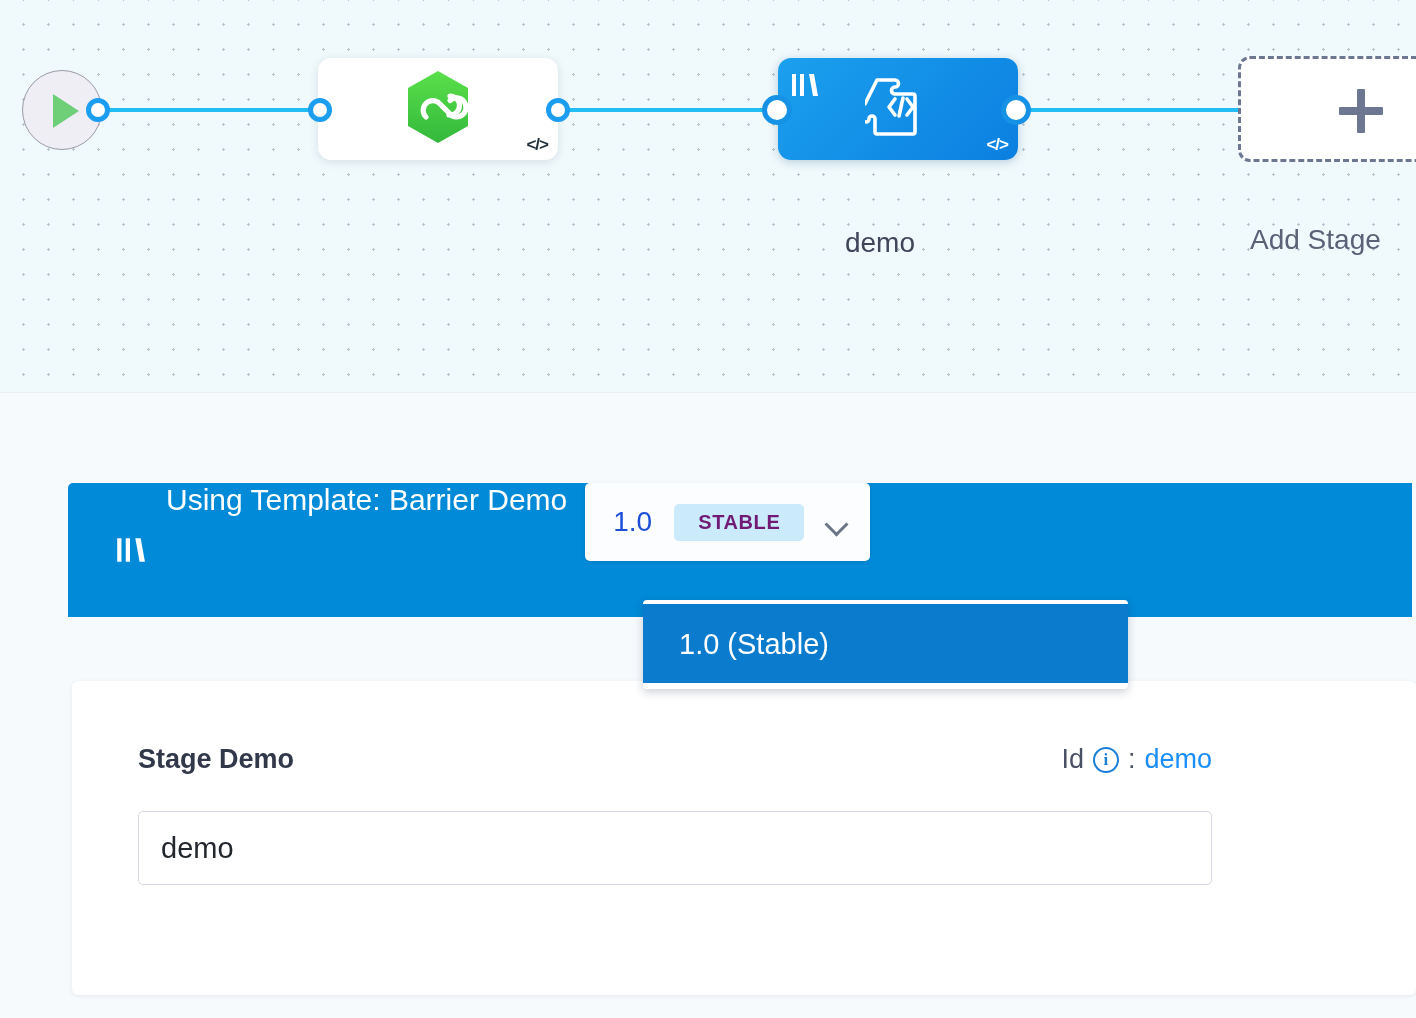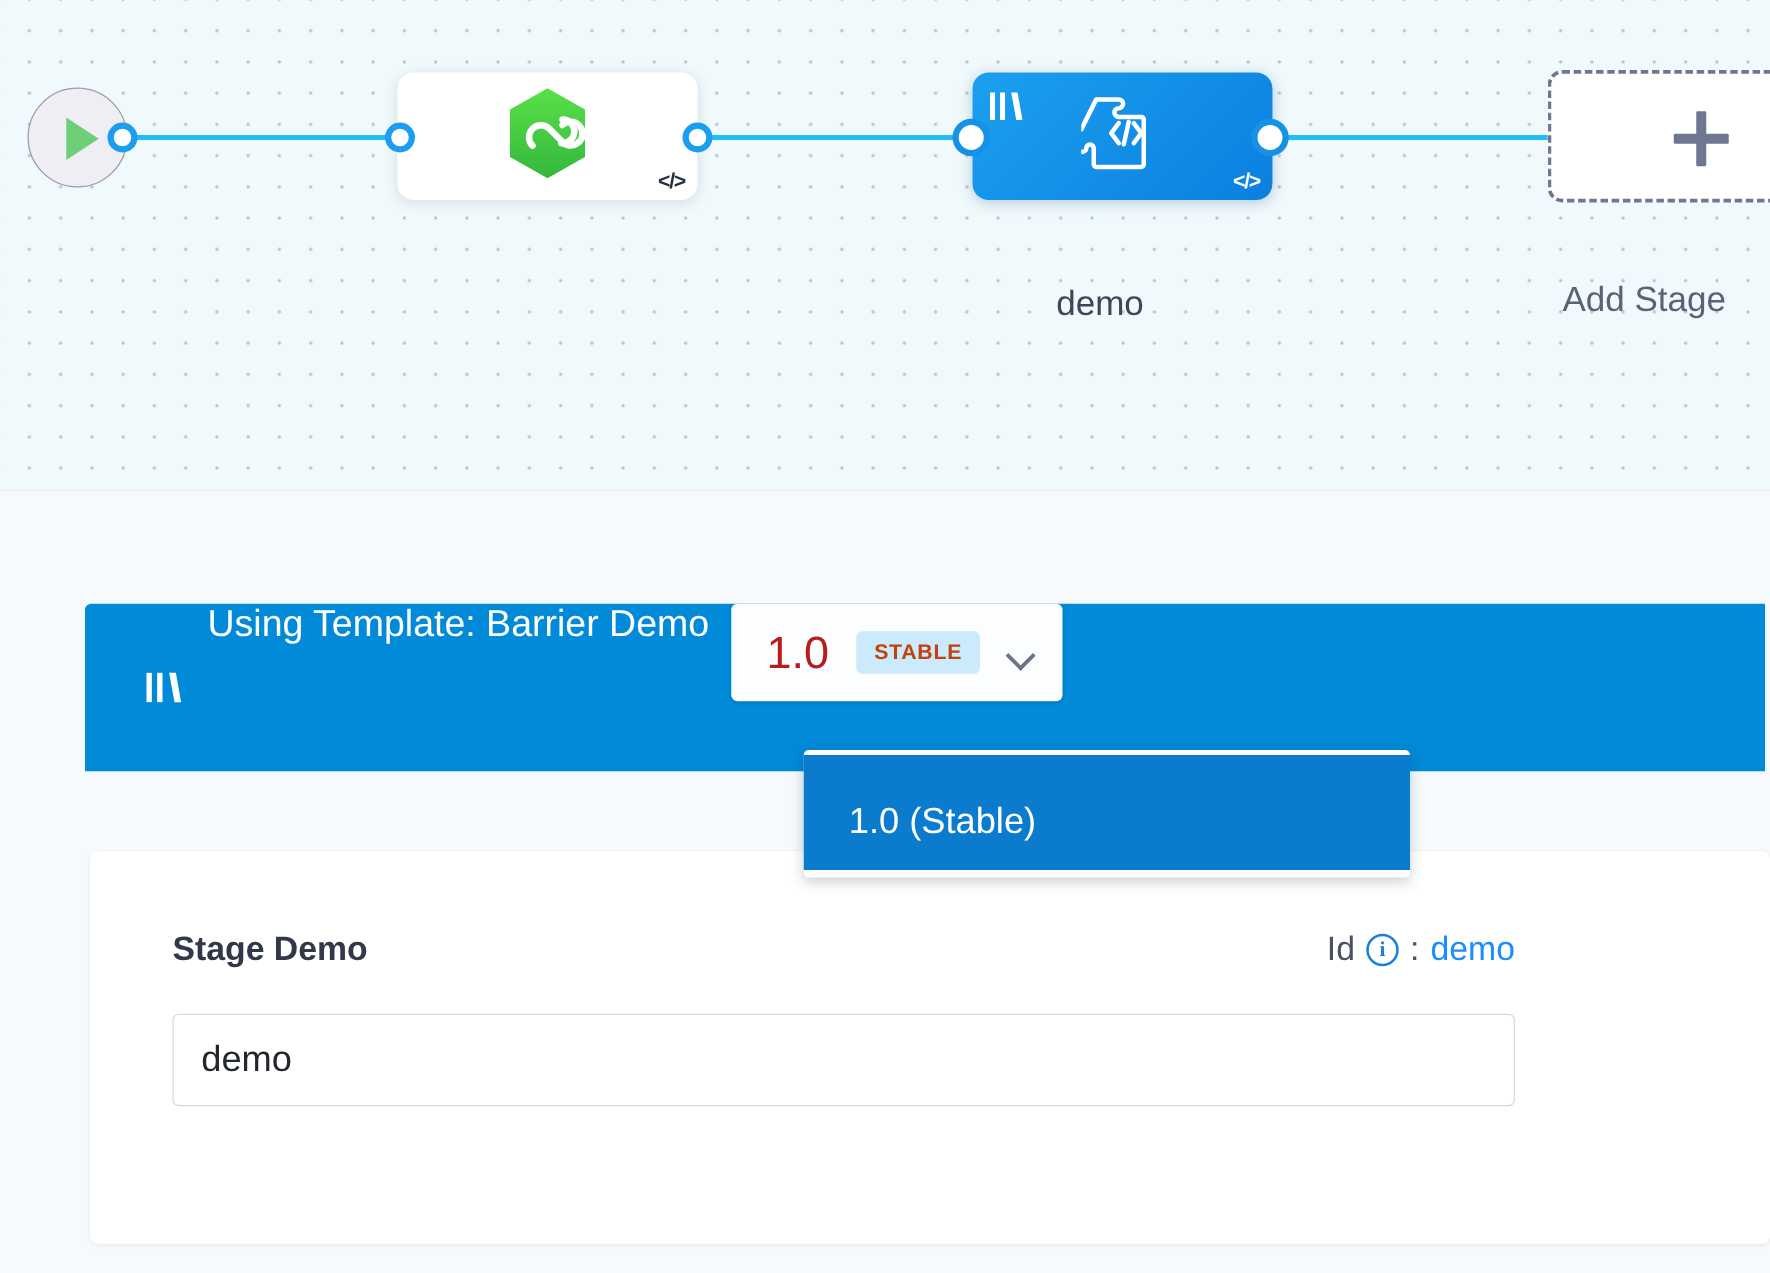--- a/index.html
+++ b/index.html
@@ -183,31 +183,31 @@
     height: 78px;
     background: #fbfdff;
     border-radius: 5px;
     display: flex;
     align-items: center;
     padding: 0 22px 0 28px;
     gap: 22px;
     box-shadow: 0 1px 3px rgba(0,0,0,0.12);
   }
   .vs-num {
-    font-size: 36px;
-    color: #b91c1c;
+    font-size: 28px;
+    color: #1d4ed8;
     font-family: "Liberation Sans", sans-serif;
   }
   .vs-badge {
     background: #cbeafc;
-    color: #c2410c;
-    font-size: 17px;
+    color: #701a75;
+    font-size: 20px;
     font-weight: 700;
     letter-spacing: 0.6px;
-    padding: 7px 14px;
+    padding: 7px 24px;
     border-radius: 5px;
     font-family: "Liberation Sans", sans-serif;
   }
 
   .chev {
     width: 22px; height: 13px;
     position: relative;
   }
   .chev::before {
     content: "";
@@ -226,21 +226,21 @@
     background: #ffffff;
     border-radius: 4px;
     box-shadow: 0 3px 10px rgba(20,40,70,0.22);
     padding: 4px 0 6px 0;
     z-index: 20;
   }
   .dropdown-item {
     background: #0b7bcd;
     color: #ffffff;
     font-size: 29px;
-    padding: 37px 0 22px 36px;
+    padding: 24px 0 22px 36px;
     font-family: "Liberation Sans", sans-serif;
   }
 
   .form-card {
     position: absolute;
     left: 72px; top: 287px;
     width: 1344px; height: 314px;
     background: #ffffff;
     border-radius: 6px;
     box-shadow: 0 1px 4px rgba(30,50,80,0.09);

